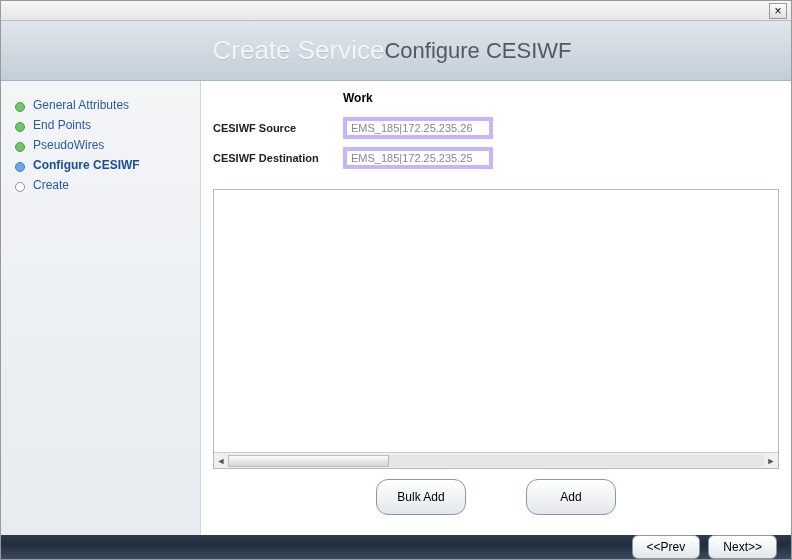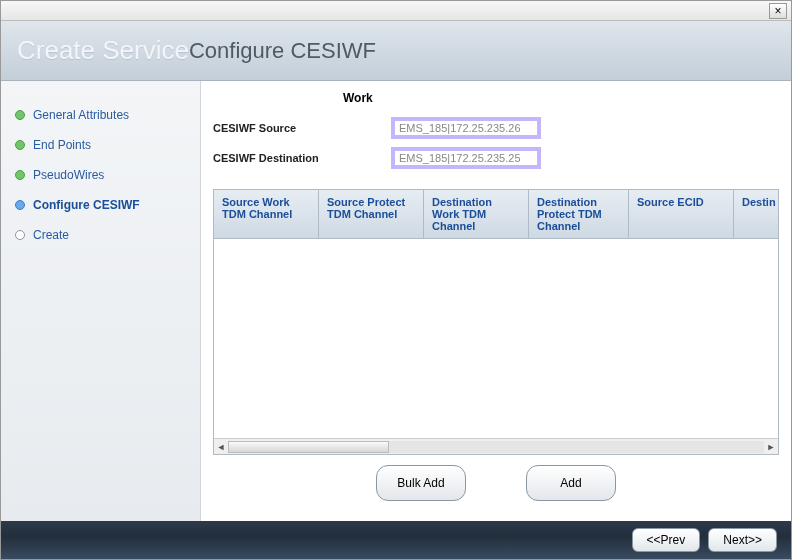--- a/index.html
+++ b/index.html
@@ -34,21 +34,21 @@
     text-align: center;
     border: 1px solid #999;
     background: linear-gradient(#fff,#ddd);
     cursor: pointer;
   }
   .header {
     height: 60px;
     background: linear-gradient(#dfe6ec, #c3ced8);
     color: #fff;
     display: flex;
-    justify-content: flex-start;
+    justify-content: center;
     align-items: center;
     padding: 0 24px 0 16px;
     border-bottom: 1px solid #aab3bc;
   }
   .header-left {
     font-size: 26px;
     font-weight: normal;
     color: #f2f6fa;
     text-shadow: 0 1px 0 rgba(0,0,0,.1);
   }
@@ -64,24 +64,23 @@
   .sidebar {
     width: 200px;
     background: linear-gradient(#f3f5f7,#e7ebef);
     border-right: 1px solid #d0d6db;
     padding: 14px 10px;
     font-size: 12px;
   }
   .sidebar ul { list-style: none; }
   .sidebar li {
     display: flex;
-    align-items: center;
+    align-items: flex-end;
     padding: 3px 4px;
     cursor: pointer;
-    margin-top: 10px;
   }
   .sidebar li .bullet {
     width: 10px; height: 10px;
     border-radius: 50%;
     margin-right: 8px;
     flex-shrink: 0;
   }
   .bullet.done { background: #73c46c; border:1px solid #4aa043;}
   .bullet.current { background: #6aa8e8; border:1px solid #3c7fc7;}
   .bullet.todo { background: #fff; border:1px solid #8a97a4;}
@@ -106,21 +105,20 @@
   .work-heading {
     font-size: 12px;
     font-weight: bold;
     margin-left: 130px;
     margin-bottom: 12px;
   }
   .form-row {
     display: flex;
     align-items: center;
     margin-bottom: 8px;
-    gap: 48px;
   }
   .form-row label {
     width: 130px;
     font-size: 11px;
     font-weight: bold;
     color: #222;
   }
   .form-row input {
     width: 150px;
     height: 22px;
@@ -193,21 +191,21 @@
     min-width: 90px;
     height: 36px;
     font-size: 12px;
     border: 1px solid #8a97a4;
     border-radius: 12px;
     background: linear-gradient(#ffffff,#e3e7eb);
     cursor: pointer;
     padding: 0 14px;
   }
   .footer {
-    height: 38px;
+    height: 24px;
     background: linear-gradient(#2d3a4a,#222e3c 40%,#394b60);
     display: flex;
     justify-content: flex-end;
     align-items: center;
     padding: 3px 14px;
     gap: 8px;
   }
   .footer .btn {
     border-radius: 6px;
     min-width: 60px;
@@ -264,28 +262,20 @@
           <label>CESIWF Source</label>
           <input type="text" readonly="" value="EMS_185|172.25.235.26" style="">
         </div>
         <div class="form-row">
           <label>CESIWF Destination</label>
           <input type="text" readonly="" value="EMS_185|172.25.235.25" style="">
         </div>
       </div>
 
       <div class="table-wrap">
-        <div class="thead">
-          <div class="th" style="width:105px">Source Work TDM Channel</div>
-          <div class="th" style="width:105px">Source Protect TDM Channel</div>
-          <div class="th" style="width:105px">Destination Work TDM Channel</div>
-          <div class="th" style="width:100px">Destination Protect TDM Channel</div>
-          <div class="th" style="width:105px">Source ECID</div>
-          <div class="th" style="flex:1;min-width:40px">Destin</div>
-        </div>
         <div class="tbody"></div>
         <div class="hscroll">
           <div class="arrow">◄</div>
           <div class="track">
             <div class="thumb"></div>
           </div>
           <div class="arrow">►</div>
         </div>
       </div>
 

